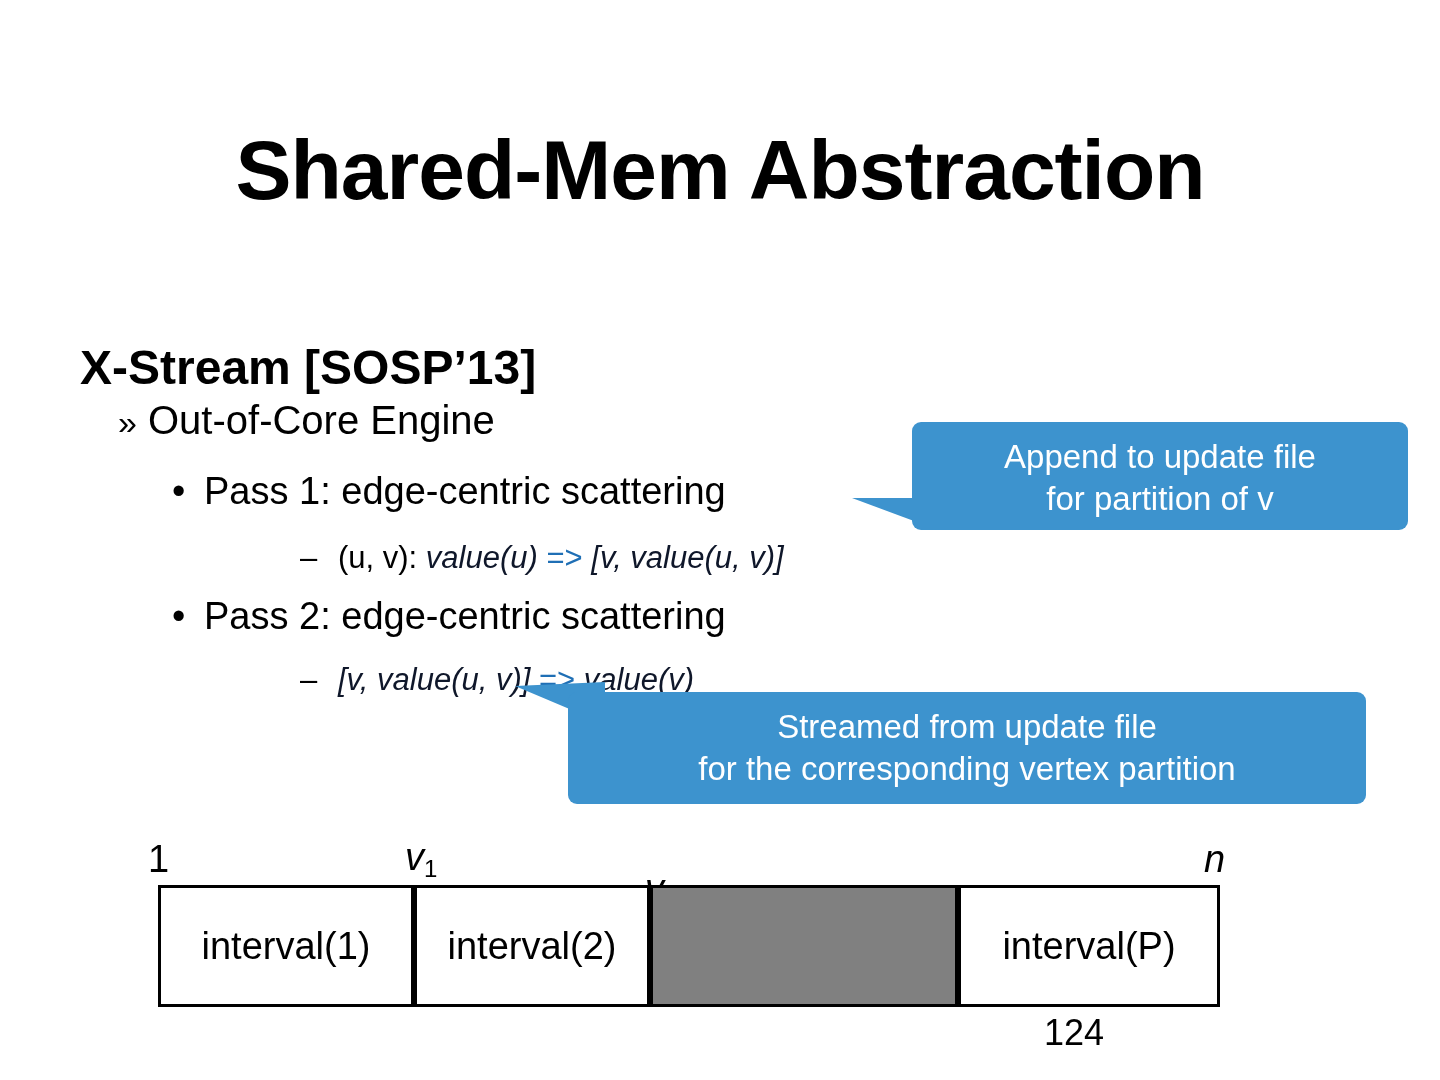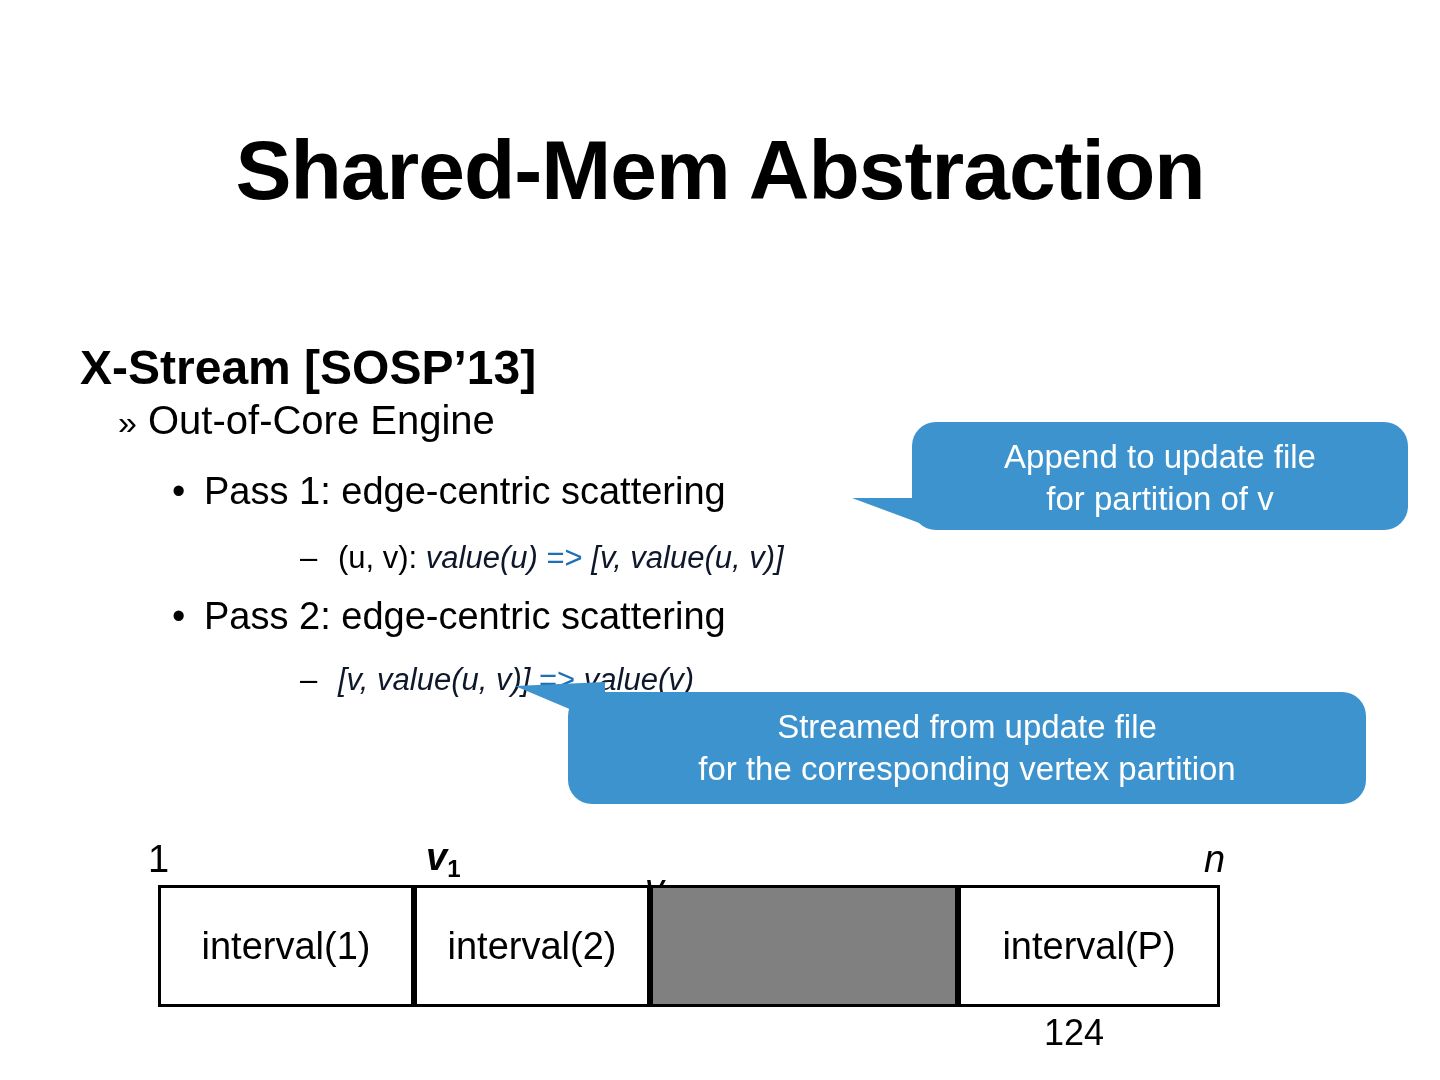--- a/index.html
+++ b/index.html
@@ -88,21 +88,21 @@
   .bracket {
     color: #1f6fb5;
     font-style: normal;
   }
 
   
   .callout {
     position: absolute;
     background: #3d93ce;
     color: #ffffff;
-    border-radius: 24px;
+    border-radius: 9px;
     text-align: center;
     font-size: 33px;
     line-height: 1.28;
     padding: 14px 22px;
     box-sizing: border-box;
   }
   .callout-1 {
     left: 912px;
     top: 422px;
     width: 496px;
@@ -169,21 +169,21 @@
     color: #000000;
   }
   .axis-label i { font-style: italic; }
   .axis-label sub {
     font-size: 24px;
     vertical-align: baseline;
     position: relative;
     top: 7px;
   }
   .lbl-1  { left: 148px; top: 838px; }
-  .lbl-v1 { left: 426px; top: 836px; font-weight: bold; }
+  .lbl-v1 { left: 405px; top: 836px; }
   .lbl-v2 { left: 645px; top: 836px; margin-top: 31px; }
   .lbl-n  { left: 1204px; top: 838px; }
 
   .page-num {
     position: absolute;
     left: 1044px;
     top: 1012px;
     font-size: 36px;
     color: #000000;
   }

